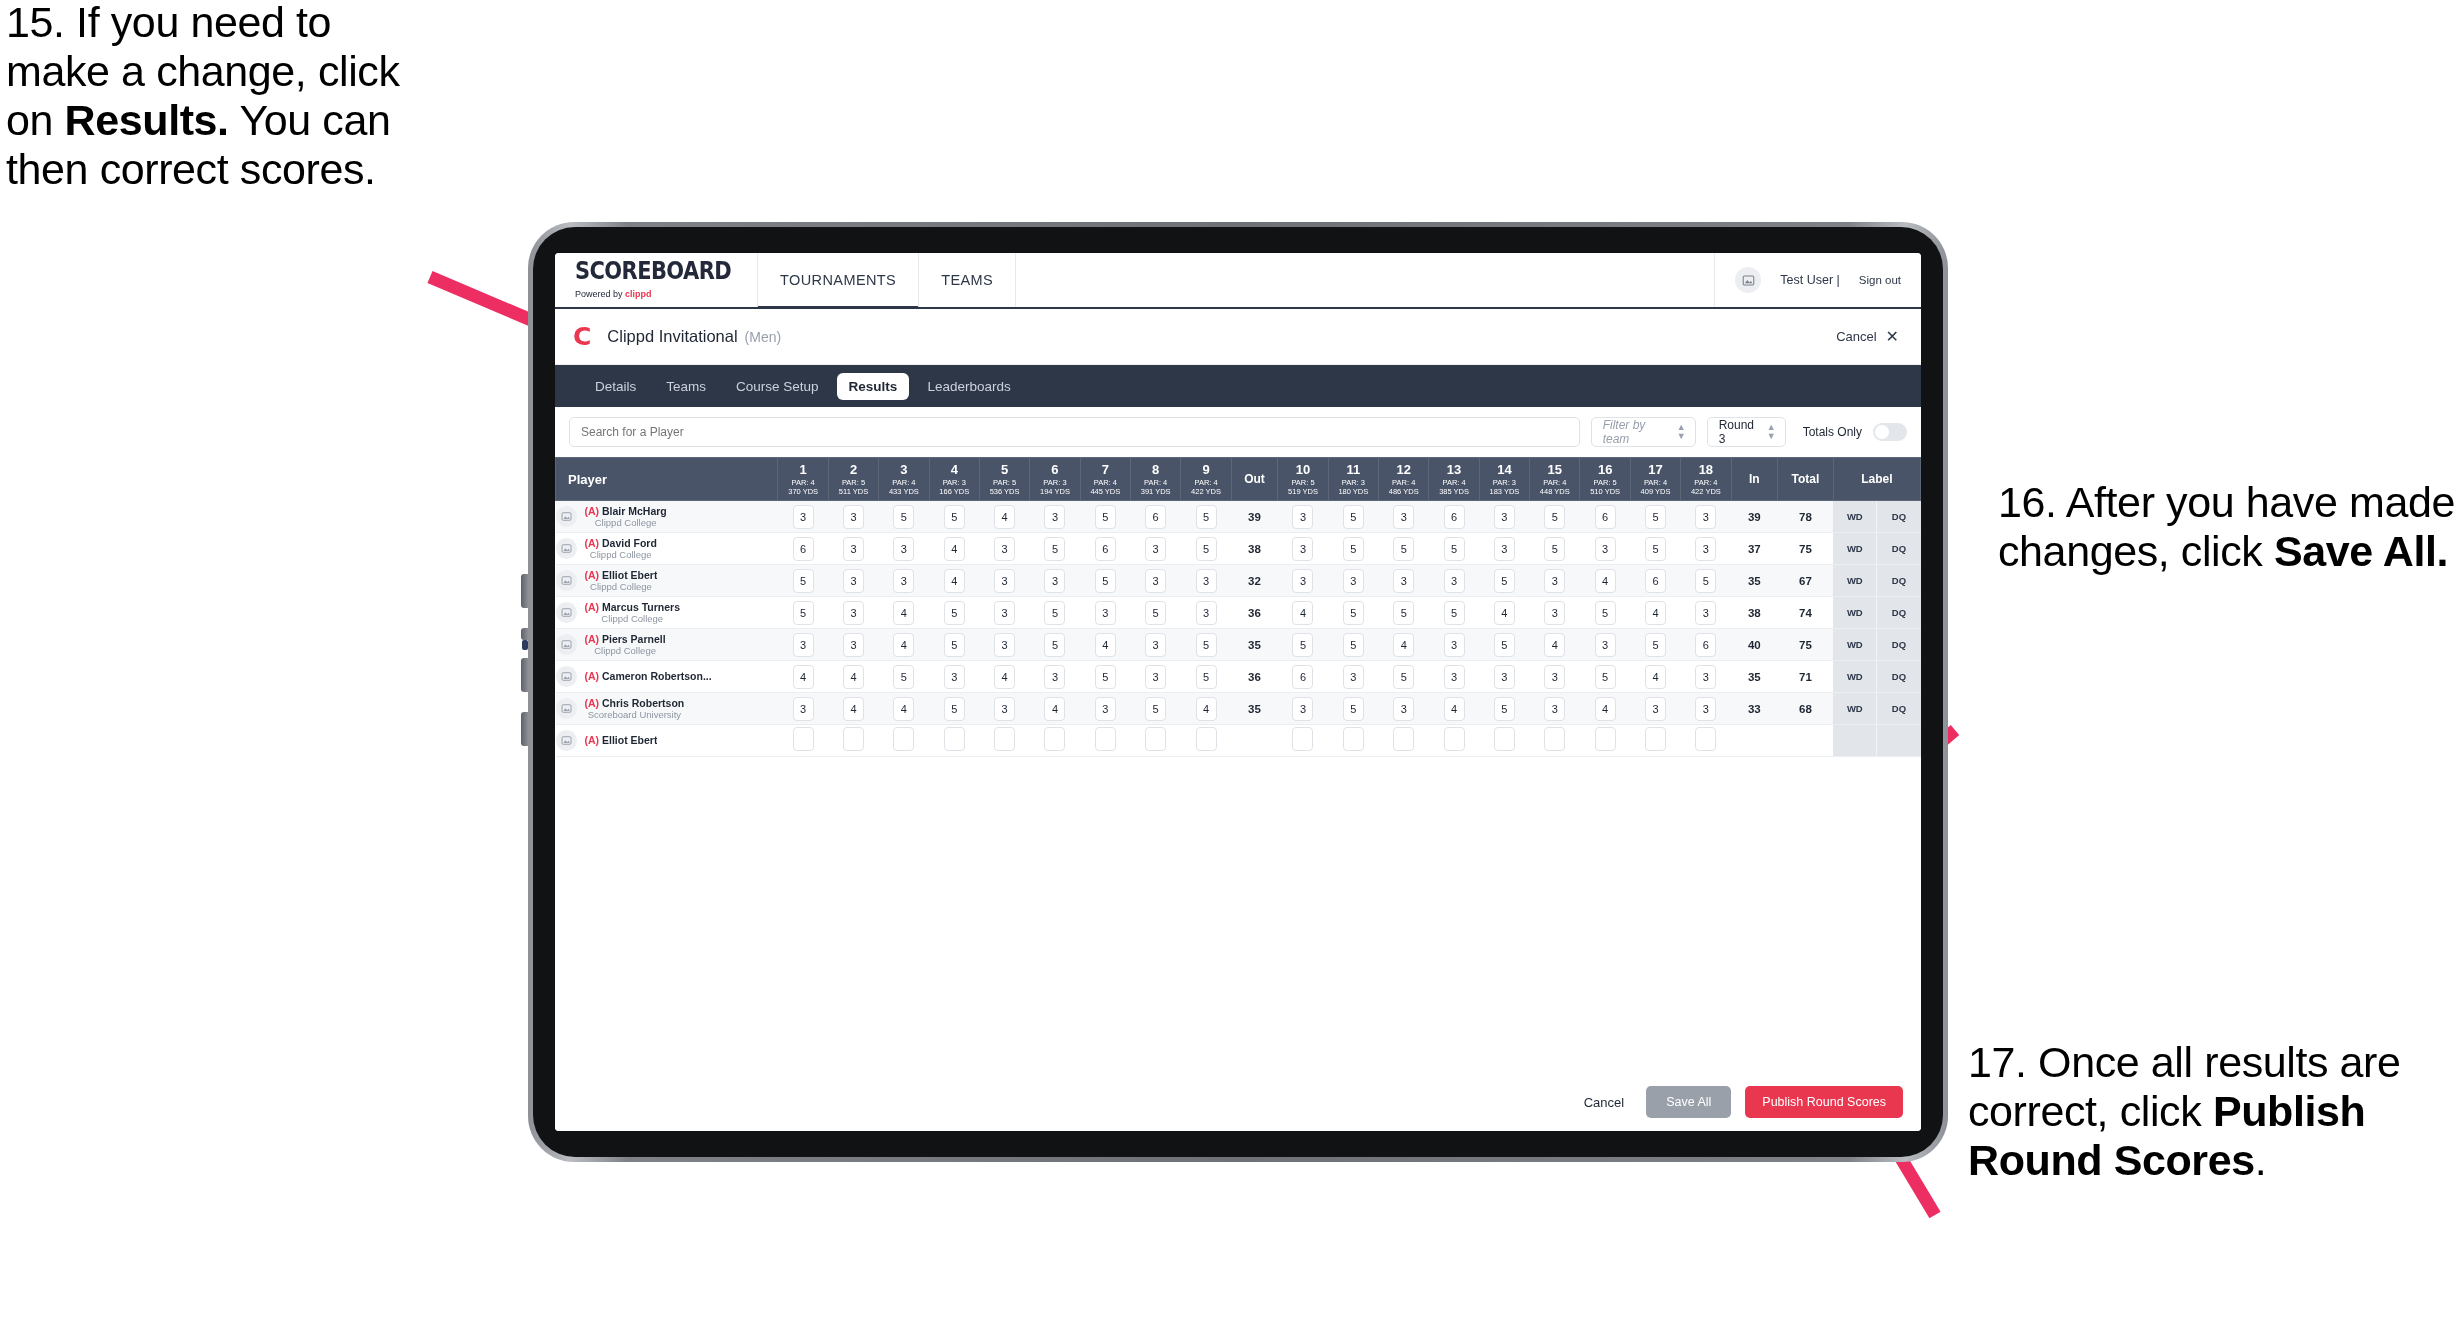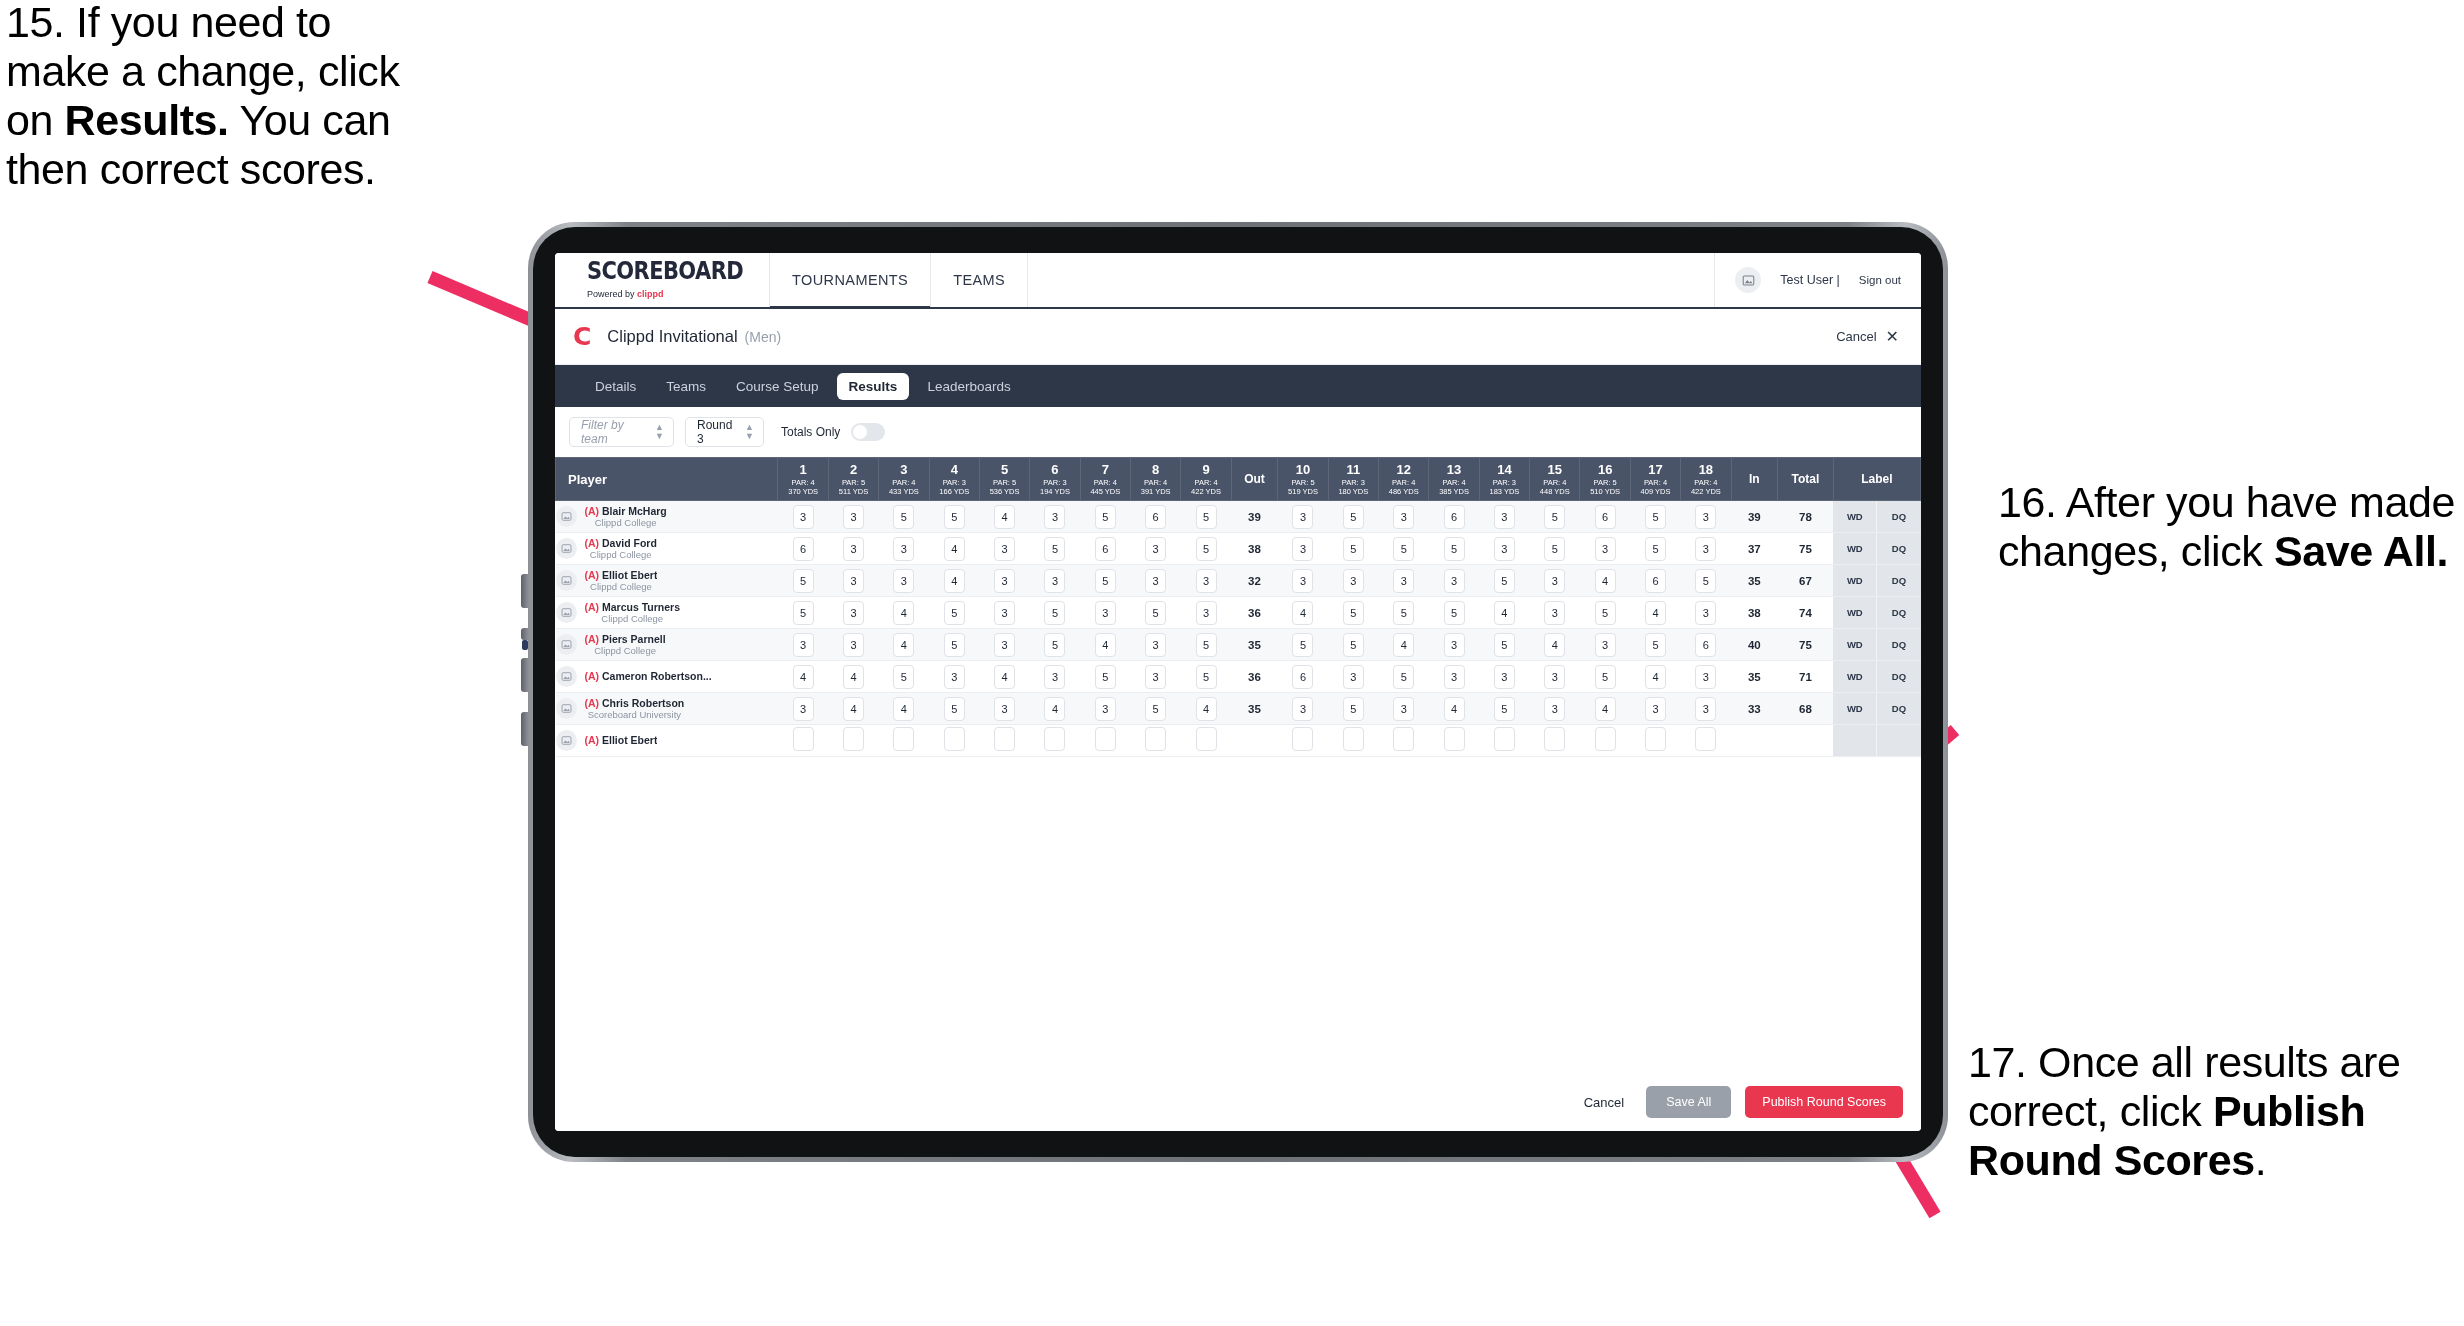--- a/index.html
+++ b/index.html
@@ -64,21 +64,21 @@
     display: flex; flex-direction: column;
     position: relative;
   }
 
   
   #topnav {
     height: 56px; flex: none;
     background: #fff;
     border-bottom: 2px solid #2d3748;
     display: flex; align-items: stretch;
-    padding-left: 32px;
+    padding-left: 20px;
   }
   #brand { display: flex; flex-direction: column; justify-content: center; padding-right: 26px; }
   #brand-title {
     font-family: "DejaVu Sans", sans-serif;
     font-weight: 700; font-size: 21px; letter-spacing: -0.6px;
     color: #23293a; line-height: 1;
     transform: scaleY(1.18); transform-origin: left center;
   }
   #brand-sub { font-size: 9px; color:#23293a; margin-top: 7px; white-space: nowrap; }
   #brand-sub .clippd { color:#e8374f; font-weight:700; }
@@ -272,20 +272,21 @@
 
         <div id="sectabs">
           <div class="sectab">Details</div>
           <div class="sectab">Teams</div>
           <div class="sectab">Course Setup</div>
           <div class="sectab active">Results</div>
           <div class="sectab">Leaderboards</div>
         </div>
 
         <div id="filters">
+          <input id="search-input" type="text" placeholder="Search for a Player" style="">
           <div class="sel" id="team-select">
             <span>Filter by team</span>
             <span class="updown">▲<br>▼</span>
           </div>
           <div class="sel" id="round-select">
             <span>Round 3</span>
             <span class="updown">▲<br>▼</span>
           </div>
           <span id="totals-label">Totals Only</span>
           <div id="totals-toggle">

